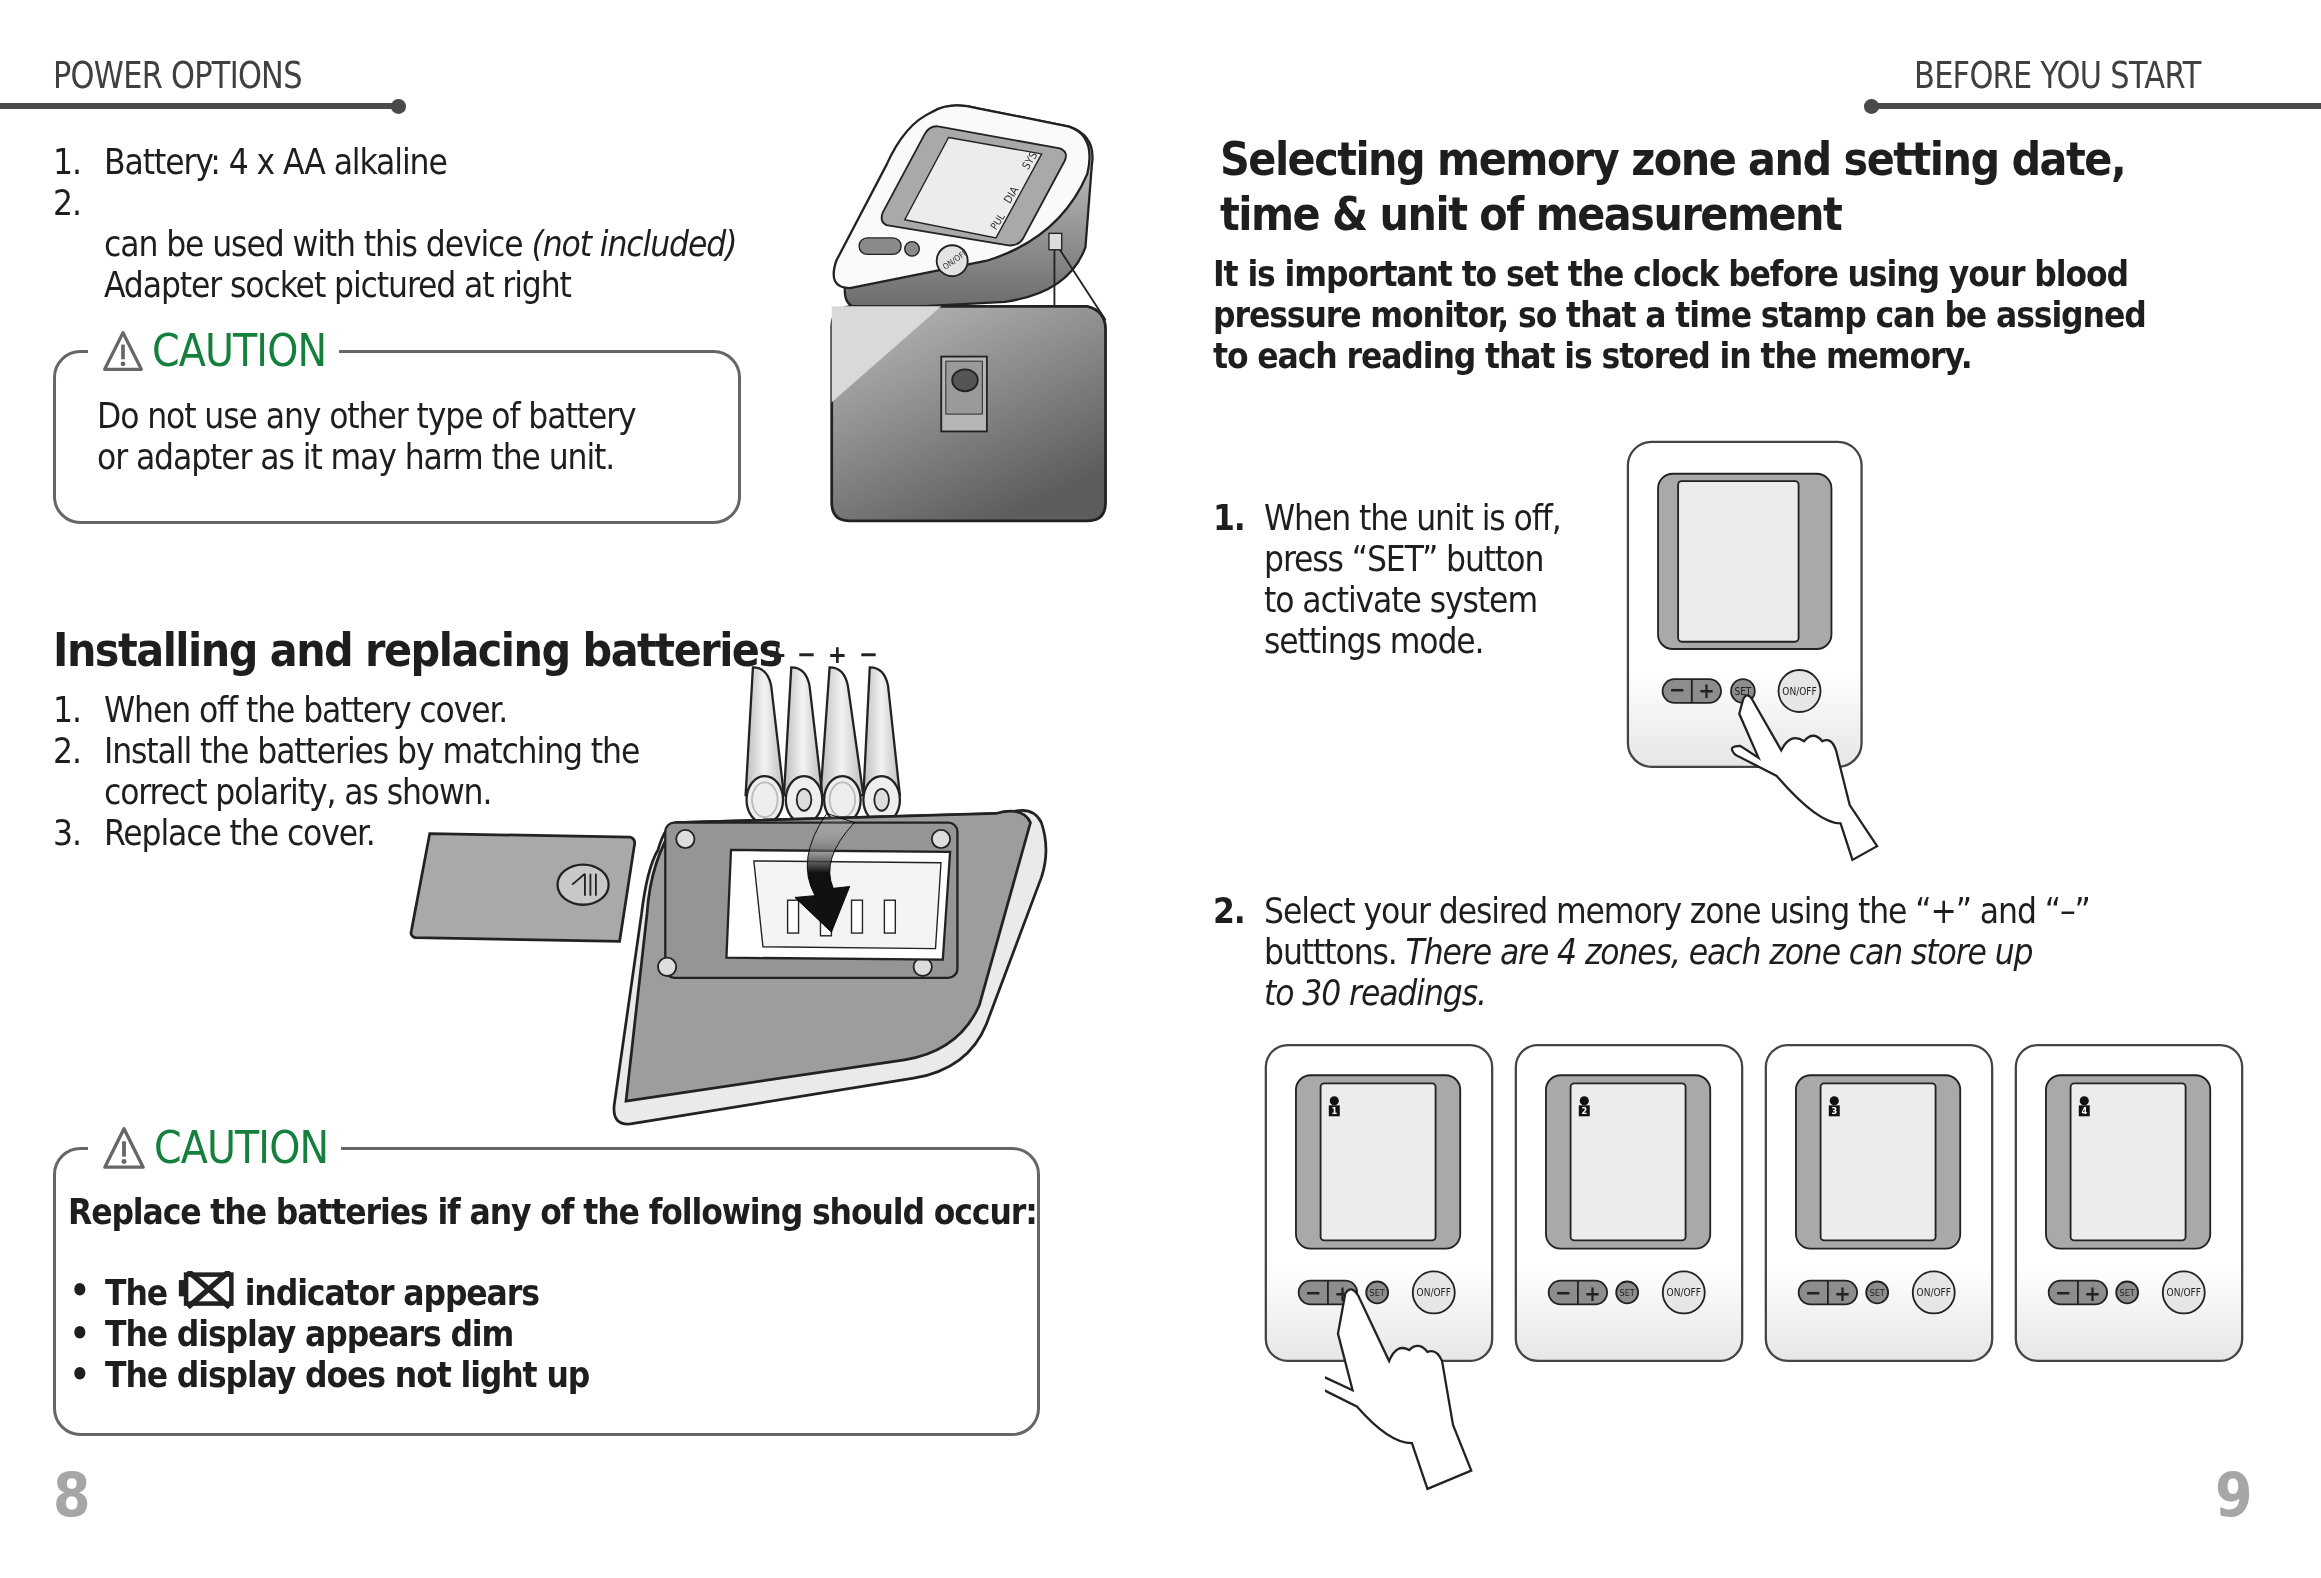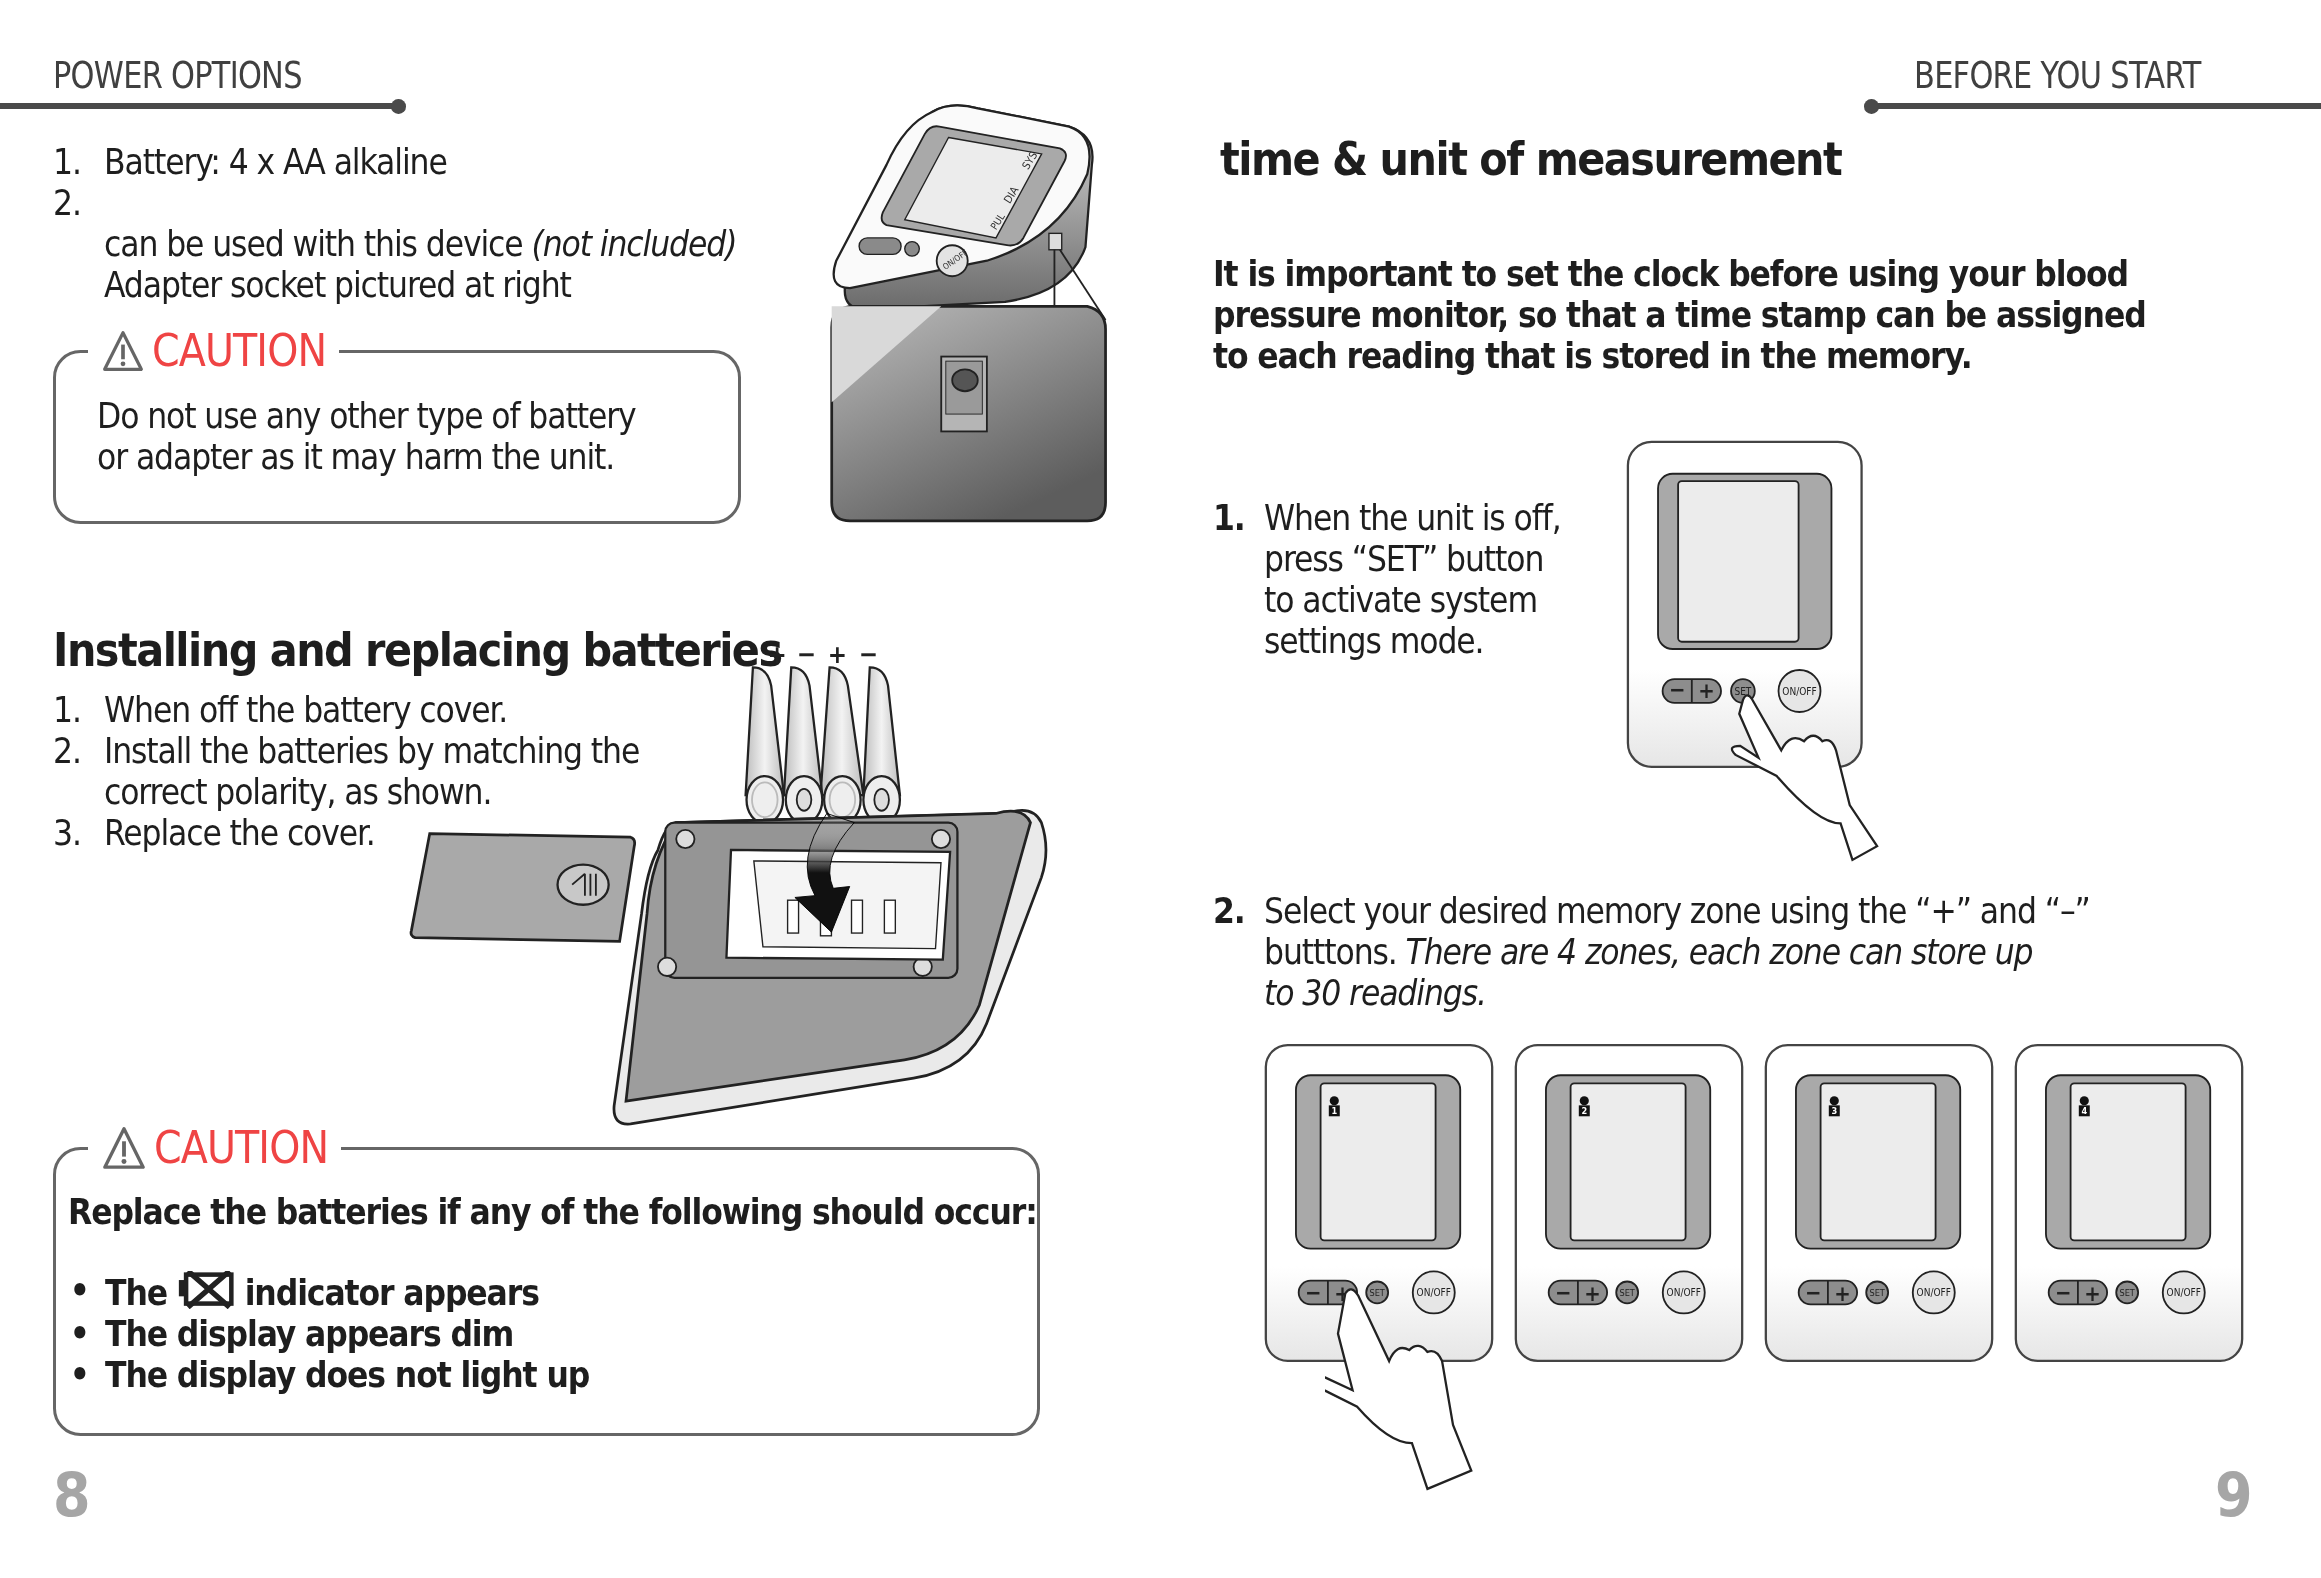--- a/index.html
+++ b/index.html
@@ -11,21 +11,21 @@
   .rule { position:absolute; height:5.5px; background:#4a4a4a; }
   .dot { position:absolute; width:14.6px; height:14.6px; border-radius:50%; background:#4a4a4a; }
   .body-text { font-size:35px; line-height:41px; letter-spacing:-1.1px; }
   .body-text ol { margin:0; padding:0; list-style:none; }
   .body-text li { position:relative; padding-left:51px; }
   .num { position:absolute; left:0; }
   .bold { font-weight:bold; }
   .ital { font-style:italic; }
   .h2 { font-weight:bold; font-size:46px; letter-spacing:-1.5px; line-height:55px; }
   .caution-box { position:absolute; border:3.7px solid #666; border-radius:27.4px; }
-  .caution-label { position:absolute; background:#fff; padding:0 12.8px; color:#ef4444; font-size:44px;
+  .caution-label { position:absolute; background:#fff; padding:0 12.8px; color:#15803d; font-size:44px;
                    display:flex; align-items:center; gap:7.3px; letter-spacing:-0.9px; }
   .pagenum { position:absolute; font-weight:bold; font-size:60px; color:#a6a6a6; }
   .bullets { margin:0; padding:0; list-style:none; }
   .bullets li { position:relative; padding-left:37px; }
   .bullets li::before { content:"•"; position:absolute; left:1.8px; }
   svg text { font-family:"DejaVu Sans Condensed","DejaVu Sans", sans-serif; }
 </style>
 </head>
 <body>
 
@@ -191,20 +191,21 @@
   </ul>
 </div>
 
 <div class="pagenum" style="left:53px; top:1460px;">8</div>
 
 <div class="abs section-head" style="left:1914px; top:53px;">BEFORE YOU START</div>
 <div class="rule" style="left:1871px; top:103px; width:450px;"></div>
 <div class="dot" style="left:1864px; top:99px;"></div>
 
 <div class="abs h2" style="left:1220px; top:132px; line-height:55px;">
+  <div>Selecting memory zone and setting date,</div>
   <div>time &amp; unit of measurement</div>
 </div>
 <div class="abs body-text bold" style="left:1213px; top:254px; line-height:41px;">
   <div>It is important to set the clock before using your blood</div>
   <div>pressure monitor, so that a time stamp can be assigned</div>
   <div>to each reading that is stored in the memory.</div>
 </div>
 
 <div class="abs body-text" style="left:1213px; top:498px;">
   <ol>

